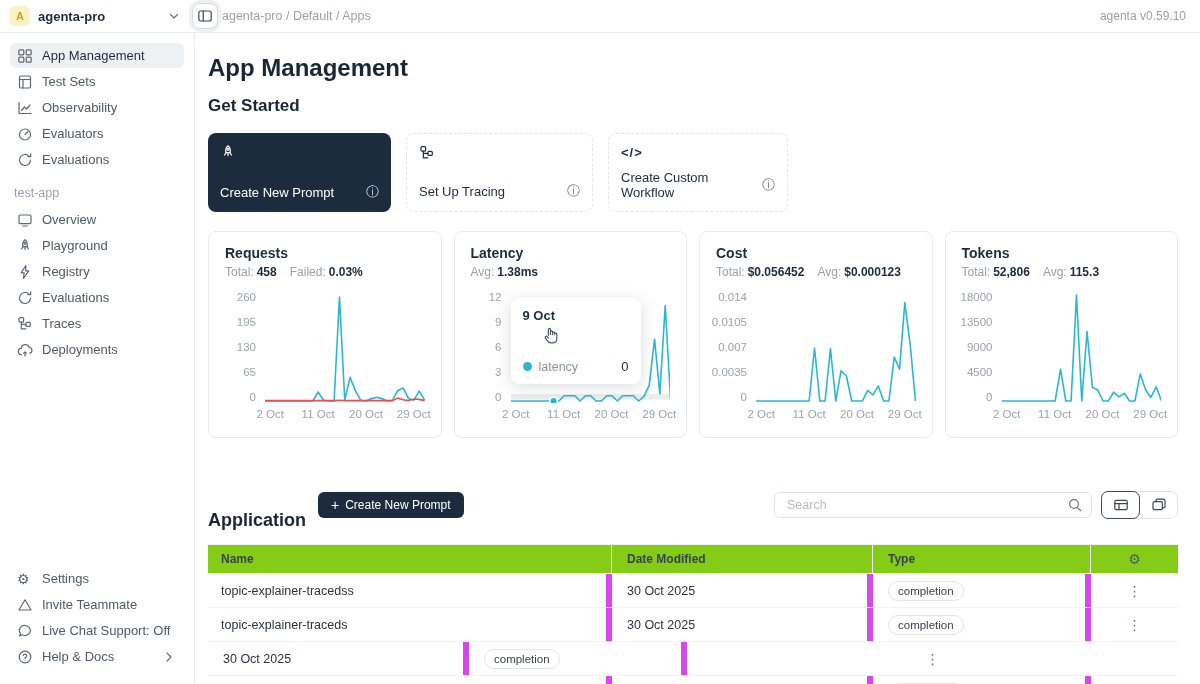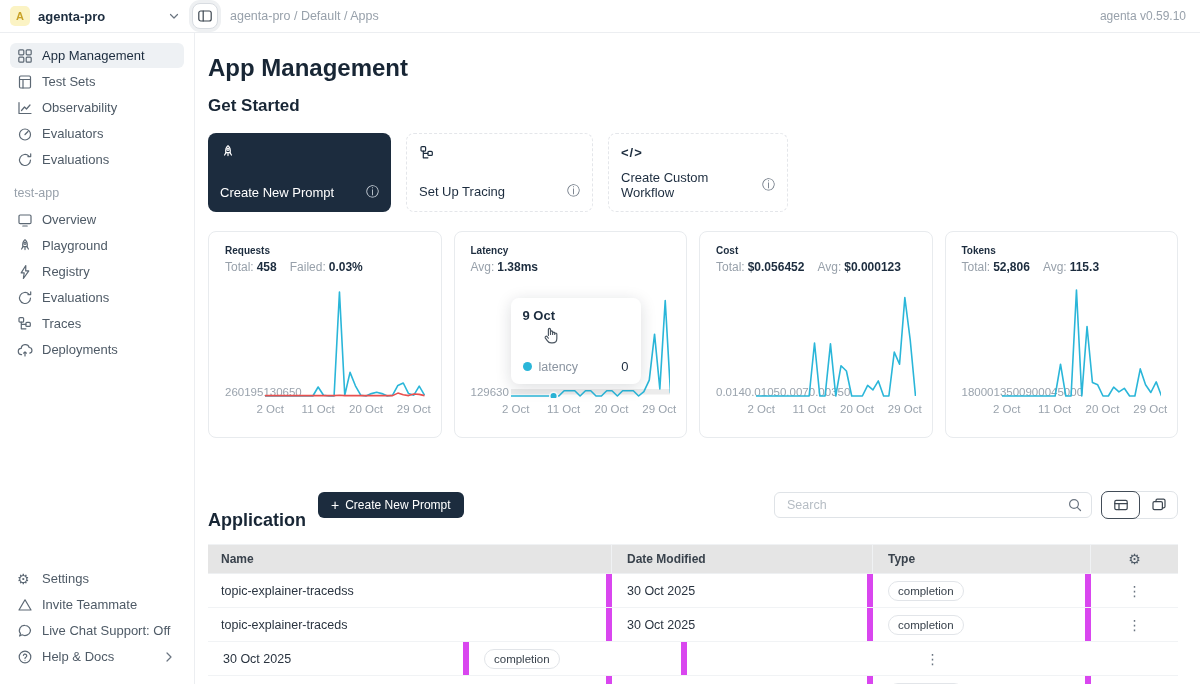--- a/index.html
+++ b/index.html
@@ -15,21 +15,21 @@
   .topbar{position:absolute;top:0;left:0;right:0;height:33px;display:flex;align-items:center;
           border-bottom:1px solid #eceef1;padding:0 14px 0 10px;box-sizing:border-box;z-index:5;background:#fff;}
   .ws{width:172px;display:flex;align-items:center;gap:8px;}
   .avatar{width:20px;height:20px;border-radius:5px;background:#fbf3c4;color:#c9a227;
           font-size:11px;font-weight:700;display:flex;align-items:center;justify-content:center;}
   .ws-name{font-size:13px;font-weight:600;color:#1c2c3e;}
   .ws .chev{margin-left:auto;color:#6a7480;}
   .panel-btn{width:26px;height:26px;border:1px solid #d8dce1;border-radius:8px;background:#fff;
              box-shadow:0 0 0 3px #eef0f2;display:flex;align-items:center;justify-content:center;
              margin-left:10px;color:#3c4650;padding:0;}
-  .crumb{margin-left:12px;font-size:12.5px;color:#98a1ab;}
+  .crumb{margin-left:4px;font-size:12.5px;color:#98a1ab;}
   .version{margin-left:auto;font-size:12px;color:#98a1ab;}
 
   
   .sidebar{position:absolute;top:33px;left:0;bottom:0;width:195px;border-right:1px solid #eceef1;
            padding:10px 10px 14px;display:flex;flex-direction:column;box-sizing:border-box;background:#fff;}
   .nav-item{display:flex;align-items:center;gap:9px;height:25px;padding:0 7px;border-radius:6px;
             font-size:13px;color:#4e5a66;margin-bottom:1px;cursor:default;}
   .nav-item .icon{color:#5c6874;}
   .nav-item.active{background:#eef1f4;color:#1c2c3e;font-weight:500;}
   .nav-item .chev-r{margin-left:auto;color:#6a7480;}
@@ -51,25 +51,25 @@
   .gs-bottom{display:flex;align-items:center;justify-content:space-between;font-size:13px;font-weight:500;}
   .gs-info{font-size:13px;}
   .gs-card.dark .gs-info{color:#cdd5dd;}
   .gs-card.light .gs-info{color:#6a7480;}
   .code-glyph{font-size:13px;font-weight:600;letter-spacing:1px;}
 
   
   .metrics-row{display:flex;gap:12px;margin-top:19px;}
   .metric-card{flex:1;height:207px;border:1px solid #e8ebee;border-radius:8px;padding:13px 16px;
                box-sizing:border-box;position:relative;background:#fff;}
-  .m-title{font-size:10px;font-weight:600;color:#1c2c3e;}
+  .m-title{font-size:14px;font-weight:600;color:#1c2c3e;}
   .m-stats{display:flex;gap:13px;margin-top:4px;font-size:12px;color:#98a1ab;}
   .m-stats b{color:#1c2c3e;font-weight:600;margin-left:3px;}
   .m-chart{display:flex;margin-top:12px;}
-  .m-yaxis{width:40px;display:flex;flex-direction:row;justify-content:space-between;
+  .m-yaxis{width:40px;display:flex;flex-direction:column;justify-content:space-between;
            align-items:flex-end;height:112px;font-size:11.5px;color:#9aa3ad;padding-right:9px;box-sizing:border-box;}
   .m-plot{flex:1;height:112px;min-width:0;}
   .m-plot svg{width:100%;height:112px;}
   .m-xaxis{position:relative;height:14px;margin-left:40px;margin-top:5px;font-size:11.5px;color:#9aa3ad;}
   .m-xaxis span{position:absolute;transform:translateX(-50%);white-space:nowrap;}
 
   .chart-tooltip{position:absolute;left:56px;top:66px;width:130px;height:86px;background:#fff;
                  border-radius:8px;box-shadow:0 3px 16px rgba(20,30,40,.15);padding:10px 12px;
                  box-sizing:border-box;z-index:3;display:flex;flex-direction:column;justify-content:space-between;}
   .ct-title{font-size:13px;font-weight:600;color:#1c2c3e;}
@@ -90,21 +90,21 @@
   .search-box input{border:none;outline:none;flex:1;font-size:12.5px;color:#333;font-family:inherit;background:transparent;}
   .search-box input::placeholder{color:#b6bdc4;}
   .search-box .icon{color:#6a7480;}
   .view-toggle{display:flex;border:1px solid #dfe3e7;border-radius:7px;height:26px;align-items:center;background:#fff;}
   .vt-btn{width:37px;height:26px;display:flex;align-items:center;justify-content:center;color:#3c4650;
           background:transparent;border:none;padding:0;}
   .vt-btn.selected{border:1px solid #424c57;border-radius:7px;height:28px;width:39px;margin:-1px 0 -1px -1px;
                    background:#fff;box-sizing:border-box;}
 
   .app-table{margin-top:13px;}
-  .t-header{display:flex;height:28px;align-items:center;background:#e5e5e5;border-top:1px solid #f0f2f4;
+  .t-header{display:flex;height:28px;align-items:center;background:#84cc16;border-top:1px solid #f0f2f4;
             border-bottom:1px solid #eef0f2;font-size:12px;font-weight:600;color:#39424c;}
   .t-row{display:flex;height:33px;align-items:center;border-bottom:1px solid #f1f3f5;font-size:12.5px;color:#2a3440;}
   .c-name{flex:0 0 404px;padding-left:13px;box-sizing:border-box;align-self:stretch;display:flex;align-items:center;border-right:1px solid #f0f2f4;}
   .c-date{flex:0 0 261px;padding-left:15px;box-sizing:border-box;align-self:stretch;display:flex;align-items:center;border-right:1px solid #f0f2f4;}
   .c-type{flex:0 0 218px;padding-left:15px;box-sizing:border-box;align-self:stretch;display:flex;align-items:center;border-right:1px solid #f0f2f4;}
   .c-act{flex:1;display:flex;align-items:center;justify-content:center;align-self:stretch;}
   .t-row .c-name,.t-row .c-date,.t-row .c-type{border-right:6px solid #d946ef;}
   .badge{display:inline-block;border:1px solid #e2e5e9;border-radius:11px;padding:3px 9px;
          font-size:11.5px;color:#39424c;background:#fff;}
   .kebab{font-size:14px;color:#6a7480;background:none;border:none;padding:0 8px;font-family:inherit;}

